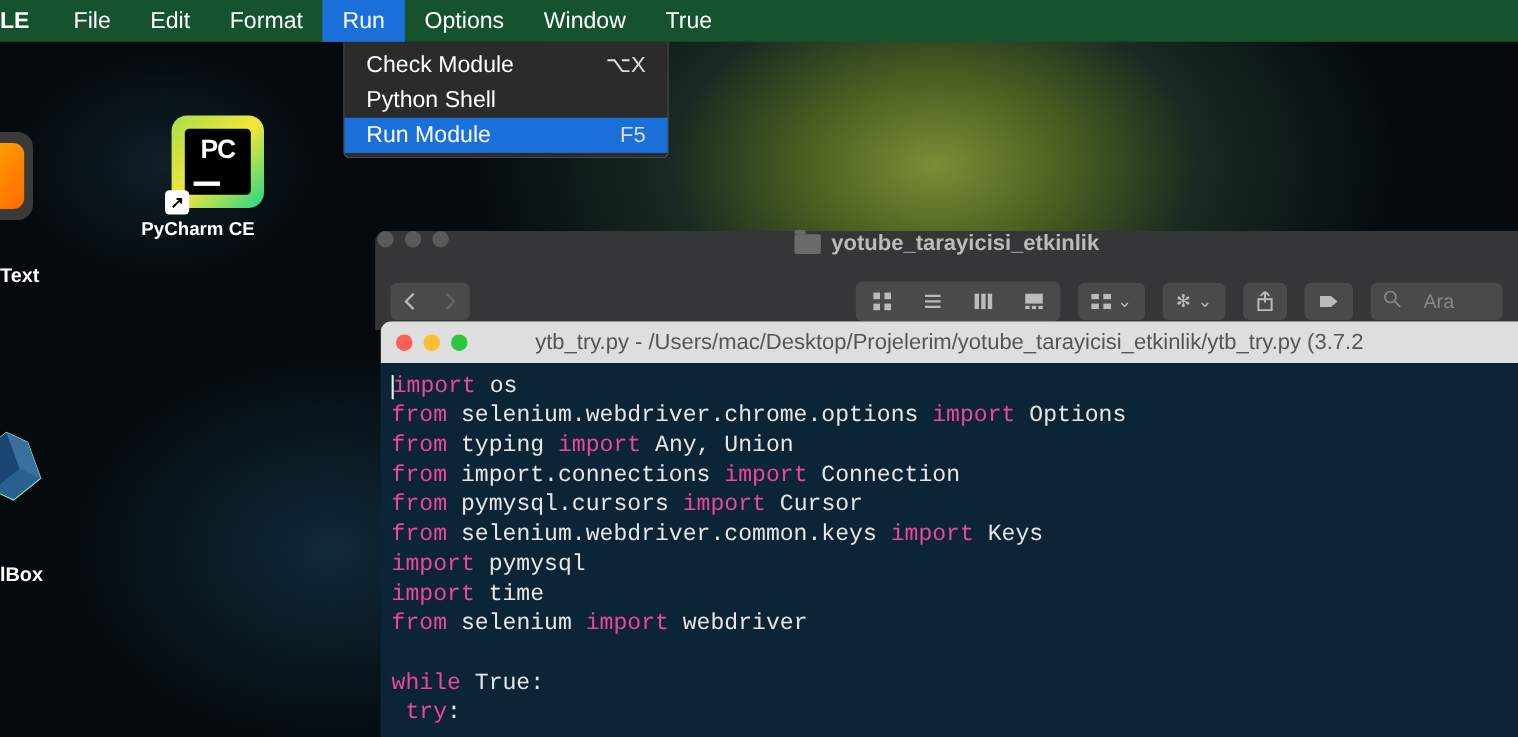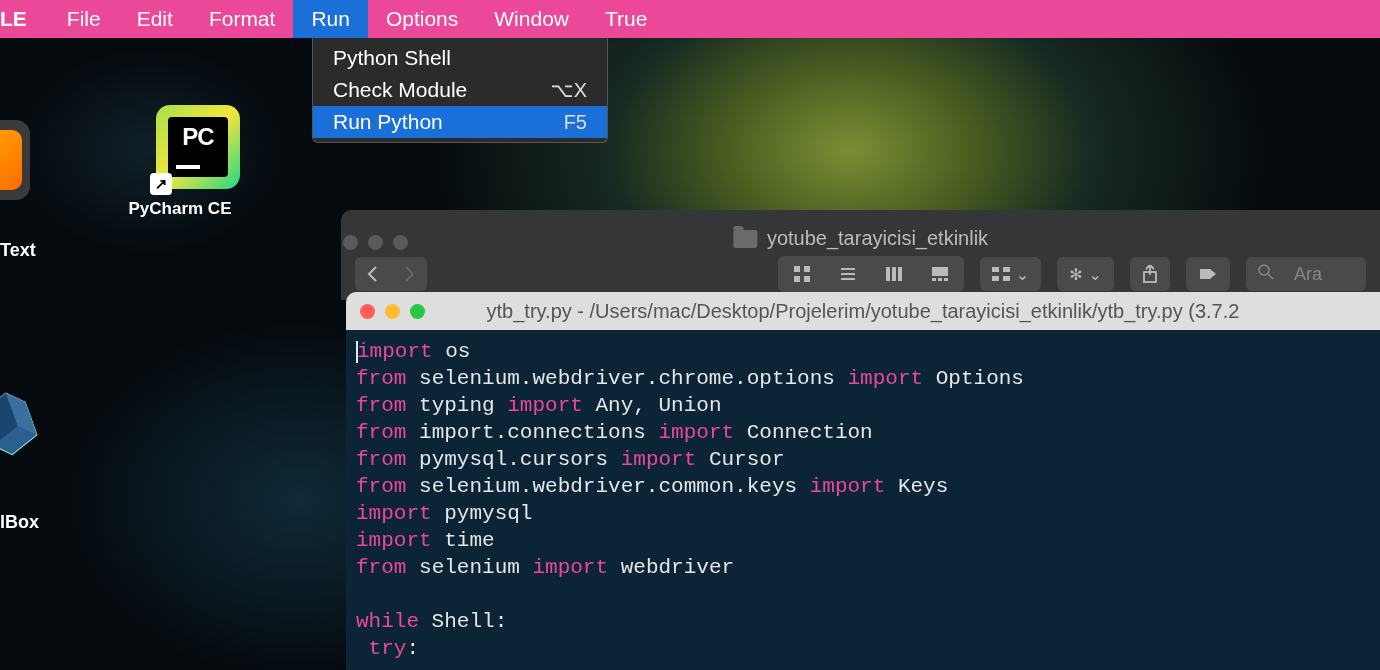--- a/index.html
+++ b/index.html
@@ -16,21 +16,21 @@
   top: 0; left: 0; right: 0; bottom: 0;
   background:
     radial-gradient(ellipse 600px 400px at 850px 150px, rgba(200,230,80,0.6) 0%, rgba(180,220,60,0.4) 20%, rgba(100,170,110,0.2) 40%, transparent 70%),
     radial-gradient(ellipse 400px 300px at 300px 500px, rgba(30,90,120,0.4) 0%, transparent 60%),
     radial-gradient(ellipse 200px 150px at 150px 150px, rgba(40,80,100,0.3) 0%, transparent 70%),
     #050a0e;
 }
 .menubar {
   position: relative;
   height: 38px;
-  background: #ec4899;
+  background: #14532d;
   display: flex;
   align-items: center;
   color: #fff;
   font-size: 21px;
   z-index: 100;
 }
 .menubar .mi {
   padding: 6px 18px;
   cursor: default;
   height: 100%;
@@ -101,21 +101,21 @@
 }
 .finder-window {
   position: absolute;
   top: 210px; left: 341px;
   width: 1039px; height: 90px;
   background: #353637;
   border-radius: 10px 0 0 0;
   z-index: 5;
   color: #bfbfbf;
 }
-.finder-titlebar { height: 40px; display: flex; align-items: flex-end; padding: 0 2px; }
+.finder-titlebar { height: 40px; display: flex; align-items: flex-start; padding: 0 2px; font-weight: bold; }
 .traffic { display: flex; gap: 10px; }
 .tl { width: 15px; height: 15px; border-radius: 50%; }
 .tl.r { background: #5a5a5a; } .tl.y { background: #5a5a5a; } .tl.g { background: #5a5a5a; }
 .finder-title { position: absolute; left: 50%; transform: translateX(-50%); display: flex; align-items: center; gap: 10px; color: #bcbcbc; font-size: 20px; }
 .folder-icon { width: 24px; height: 18px; background: #6a6a6a; border-radius: 2px; position: relative; }
 .folder-icon::before { content:""; position:absolute; top:-4px; left:0; width:10px; height:4px; background:#6a6a6a; border-radius:2px 2px 0 0; }
 .finder-toolbar { height: 48px; display: flex; align-items: center; padding: 0 14px; gap: 16px; }
 .nav-arrows { display: flex; background: #4a4a4a; border-radius: 6px; overflow: hidden; }
 .nav-arrows .arr { width: 36px; height: 34px; display: flex; align-items: center; justify-content: center; color: #aaa; font-size: 22px; }
 .nav-arrows .arr.dis { color: #666; }
@@ -165,29 +165,29 @@
   <div class="mi">Edit</div>
   <div class="mi">Format</div>
   <div class="mi active">Run</div>
   <div class="mi">Options</div>
   <div class="mi">Window</div>
   <div class="mi">True</div>
 </div>
 
 <div class="dropdown">
   <div class="di">
+    <span>Check Module</span>
+    <span class="shortcut">⌥X</span>
+  </div>
+  <div class="di">
     <span>Python Shell</span>
     <span class="shortcut"></span>
   </div>
-  <div class="di">
-    <span>Check Module</span>
-    <span class="shortcut">⌥X</span>
-  </div>
   <div class="di hl">
-    <span>Run Python</span>
+    <span>Run Module</span>
     <span class="shortcut">F5</span>
   </div>
 </div>
 
 <div class="sublime-partial"></div>
 <div class="text-label-left">Text</div>
 
 <div class="vbox-partial">
   <div class="vbox-cube">
     <svg width="60" height="70" viewBox="0 0 60 70">
@@ -319,16 +319,16 @@
   <div class="code-area" id="code-area"><span class="cursor-caret"></span><span class="kw">import</span><span class="nm"> os</span>
 <span class="kw">from</span><span class="nm"> selenium.webdriver.chrome.options </span><span class="kw">import</span><span class="nm"> Options</span>
 <span class="kw">from</span><span class="nm"> typing </span><span class="kw">import</span><span class="nm"> Any, Union</span>
 <span class="kw">from</span><span class="nm"> import.connections </span><span class="kw">import</span><span class="nm"> Connection</span>
 <span class="kw">from</span><span class="nm"> pymysql.cursors </span><span class="kw">import</span><span class="nm"> Cursor</span>
 <span class="kw">from</span><span class="nm"> selenium.webdriver.common.keys </span><span class="kw">import</span><span class="nm"> Keys</span>
 <span class="kw">import</span><span class="nm"> pymysql</span>
 <span class="kw">import</span><span class="nm"> time</span>
 <span class="kw">from</span><span class="nm"> selenium </span><span class="kw">import</span><span class="nm"> webdriver</span>
 <span class="nm"></span>
-<span class="kw">while</span><span class="nm"> Shell:</span>
+<span class="kw">while</span><span class="nm"> True:</span>
 <span class="nm"> </span><span class="kw">try</span><span class="nm">:</span>
 </div>
 </div>
 
 </body></html>

